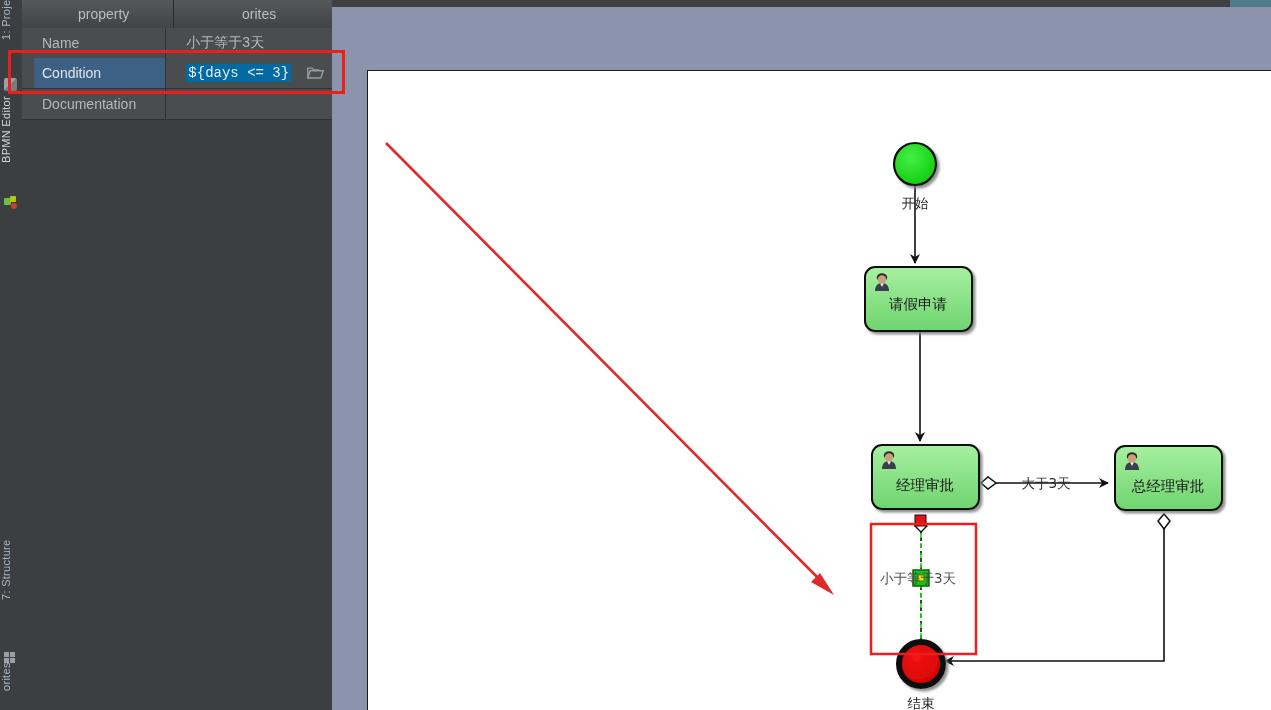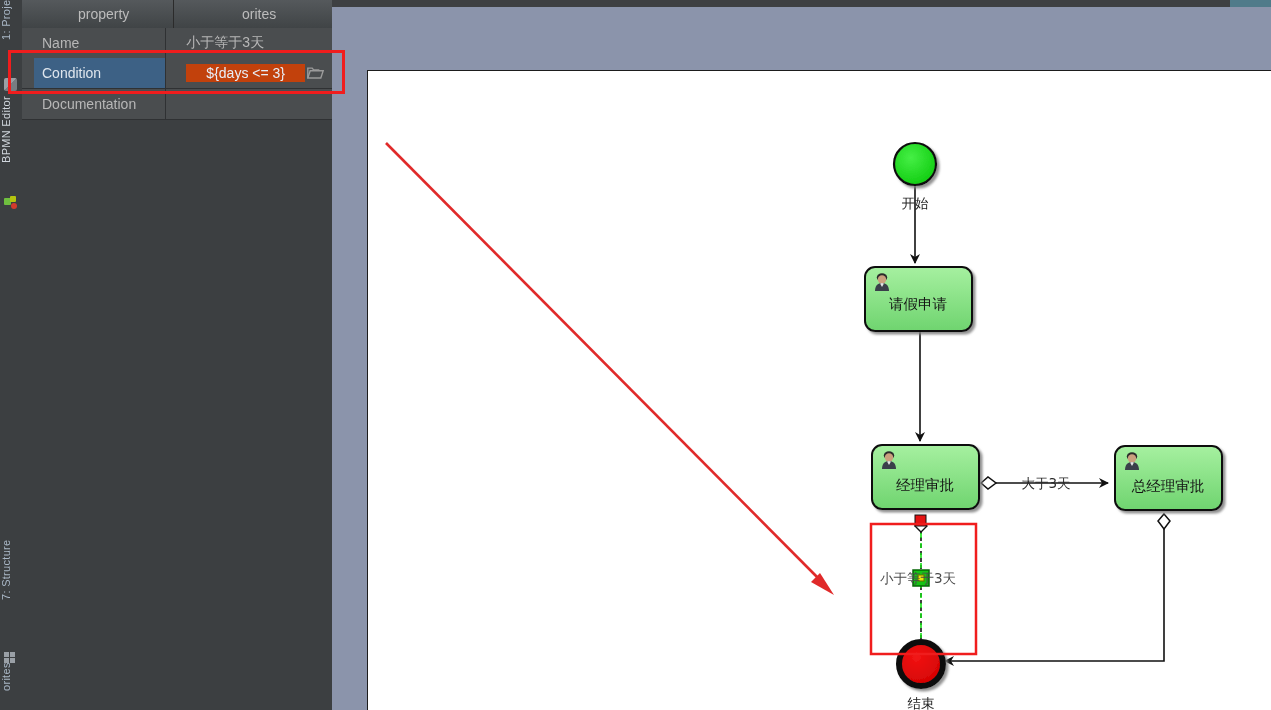--- a/index.html
+++ b/index.html
@@ -40,21 +40,21 @@
   .hdr{height:28px;top:0;background:linear-gradient(#55595c,#404446);
        border-bottom:1px solid #2b2b2b;}
   .hdr .pcell{justify-content:center;color:#bcbcbc;font-size:14px;}
   .hdr .pcell.k{width:152px;border-right:1px solid #2b2b2b;}
   .row{height:30px;background:#4a4d4f;border-bottom:1px solid #2f3133;}
   .row.r1{top:28px;}
   .row.r2{top:58px;}
   .row.r3{top:89px;}
   .row.r4{top:120px;}
   .row.sel .pcell.k{background:#3d6185;color:#dfe6ee;}
-  .selvalue{background:#c2410c;color:#e8eef7;padding:1px 20px;font-size:14px;}
+  .selvalue{background:#0369a1;color:#e8eef7;padding:1px 2px;font-size:14px;font-family:Liberation Mono, monospace;}
   .folder-icon{position:absolute;right:8px;top:50%;transform:translateY(-50%);
                width:17px;height:13px;}
   .twisty{display:inline-block;width:0;height:0;border-left:7px solid #8f8f8f;
           border-top:5px solid transparent;border-bottom:5px solid transparent;margin-right:7px;}
   .tablefill{position:absolute;left:0;top:150px;width:310px;height:560px;background:#3c3f41;}
 
   
   .redbox{position:absolute;left:8px;top:50px;width:337px;height:44px;
           border:3px solid #f01d1d;box-sizing:border-box;z-index:30;pointer-events:none;}
 

